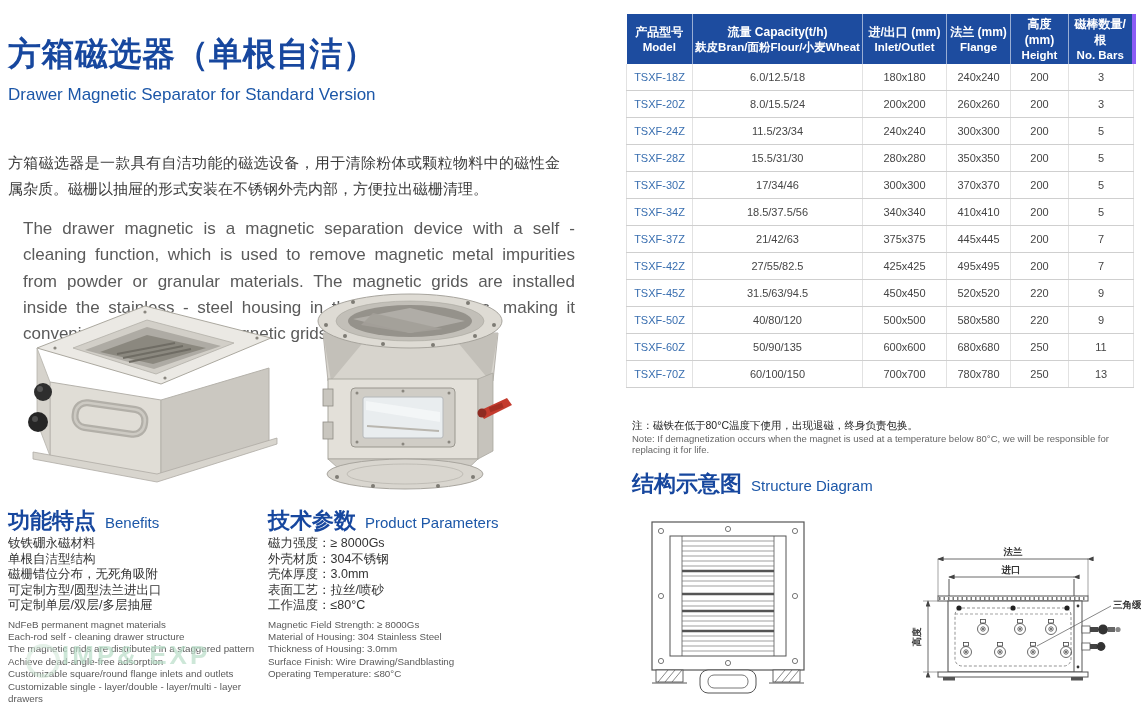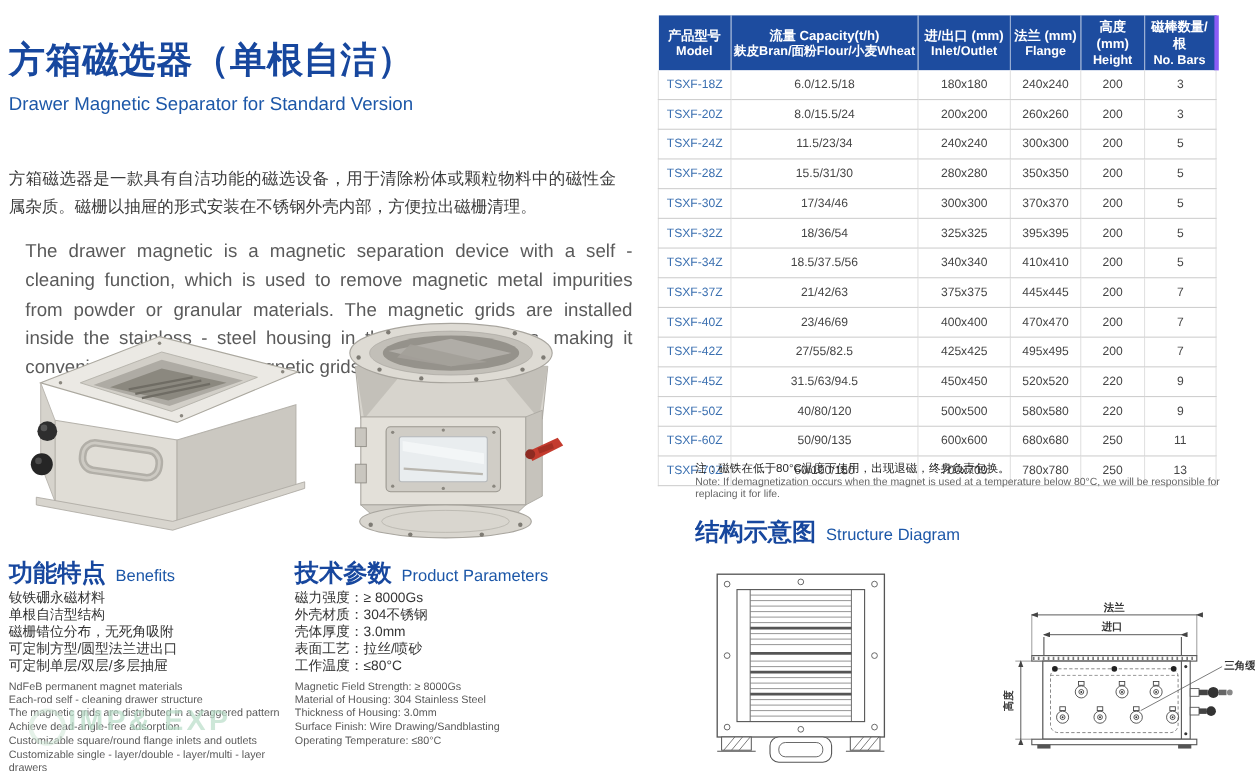--- a/index.html
+++ b/index.html
@@ -26,21 +26,21 @@
   .sec-en{font-size:15px;color:#1c57a8;}
   .list-cn{font-size:12.5px;line-height:15.5px;color:#333;}
   .list-en{margin-top:5px;font-size:9.8px;line-height:12.4px;color:#5a5a5a;}
 
   .watermark{position:absolute;left:62px;top:640px;font-size:26px;letter-spacing:3px;
              color:#b9ddc8;opacity:.7;z-index:3;pointer-events:none;font-weight:bold;}
   .watermark-circle{position:absolute;left:26px;top:644px;width:26px;height:26px;
              border:4px solid #cde6d6;border-radius:50%;opacity:.55;z-index:3;pointer-events:none;}
 
   
-  .spec-table{position:absolute;left:598px;top:14px;width:507px;
+  .spec-table{position:absolute;left:626px;top:14px;width:507px;
               border-collapse:collapse;table-layout:fixed;}
   .spec-table th{background:#1d4c9f;color:#ffffff;height:44px;padding:2px 1px;
                  border-right:1px solid rgba(255,255,255,.55);vertical-align:middle;}
   .spec-table th:last-child{border-right:4px solid #8b5cf6;}
   .th-cn{font-size:12px;font-weight:bold;line-height:16px;}
   .th-en{font-size:11.5px;font-weight:bold;line-height:14px;}
   .spec-table td{height:24px;font-size:11px;color:#454545;text-align:center;
                  border-bottom:1px solid #cfcfcf;border-right:1px solid #e2e2e2;background:#fff;}
   .spec-table td:first-child{border-left:1px solid #e2e2e2;}
   .spec-table td:last-child{border-right:1px solid #e2e2e2;}
@@ -269,48 +269,32 @@
         </tr>
         <tr>
           <td class="model">TSXF-30Z</td>
           <td>17/34/46</td>
           <td>300x300</td>
           <td>370x370</td>
           <td>200</td>
           <td>5</td>
         </tr>
         <tr>
-          <td class="model">TSXF-32Z</td>
-          <td>18/36/54</td>
-          <td>325x325</td>
-          <td>395x395</td>
-          <td>200</td>
-          <td>5</td>
-        </tr>
-        <tr>
           <td class="model">TSXF-34Z</td>
           <td>18.5/37.5/56</td>
           <td>340x340</td>
           <td>410x410</td>
           <td>200</td>
           <td>5</td>
         </tr>
         <tr>
           <td class="model">TSXF-37Z</td>
           <td>21/42/63</td>
           <td>375x375</td>
           <td>445x445</td>
-          <td>200</td>
-          <td>7</td>
-        </tr>
-        <tr>
-          <td class="model">TSXF-40Z</td>
-          <td>23/46/69</td>
-          <td>400x400</td>
-          <td>470x470</td>
           <td>200</td>
           <td>7</td>
         </tr>
         <tr>
           <td class="model">TSXF-42Z</td>
           <td>27/55/82.5</td>
           <td>425x425</td>
           <td>495x495</td>
           <td>200</td>
           <td>7</td>

